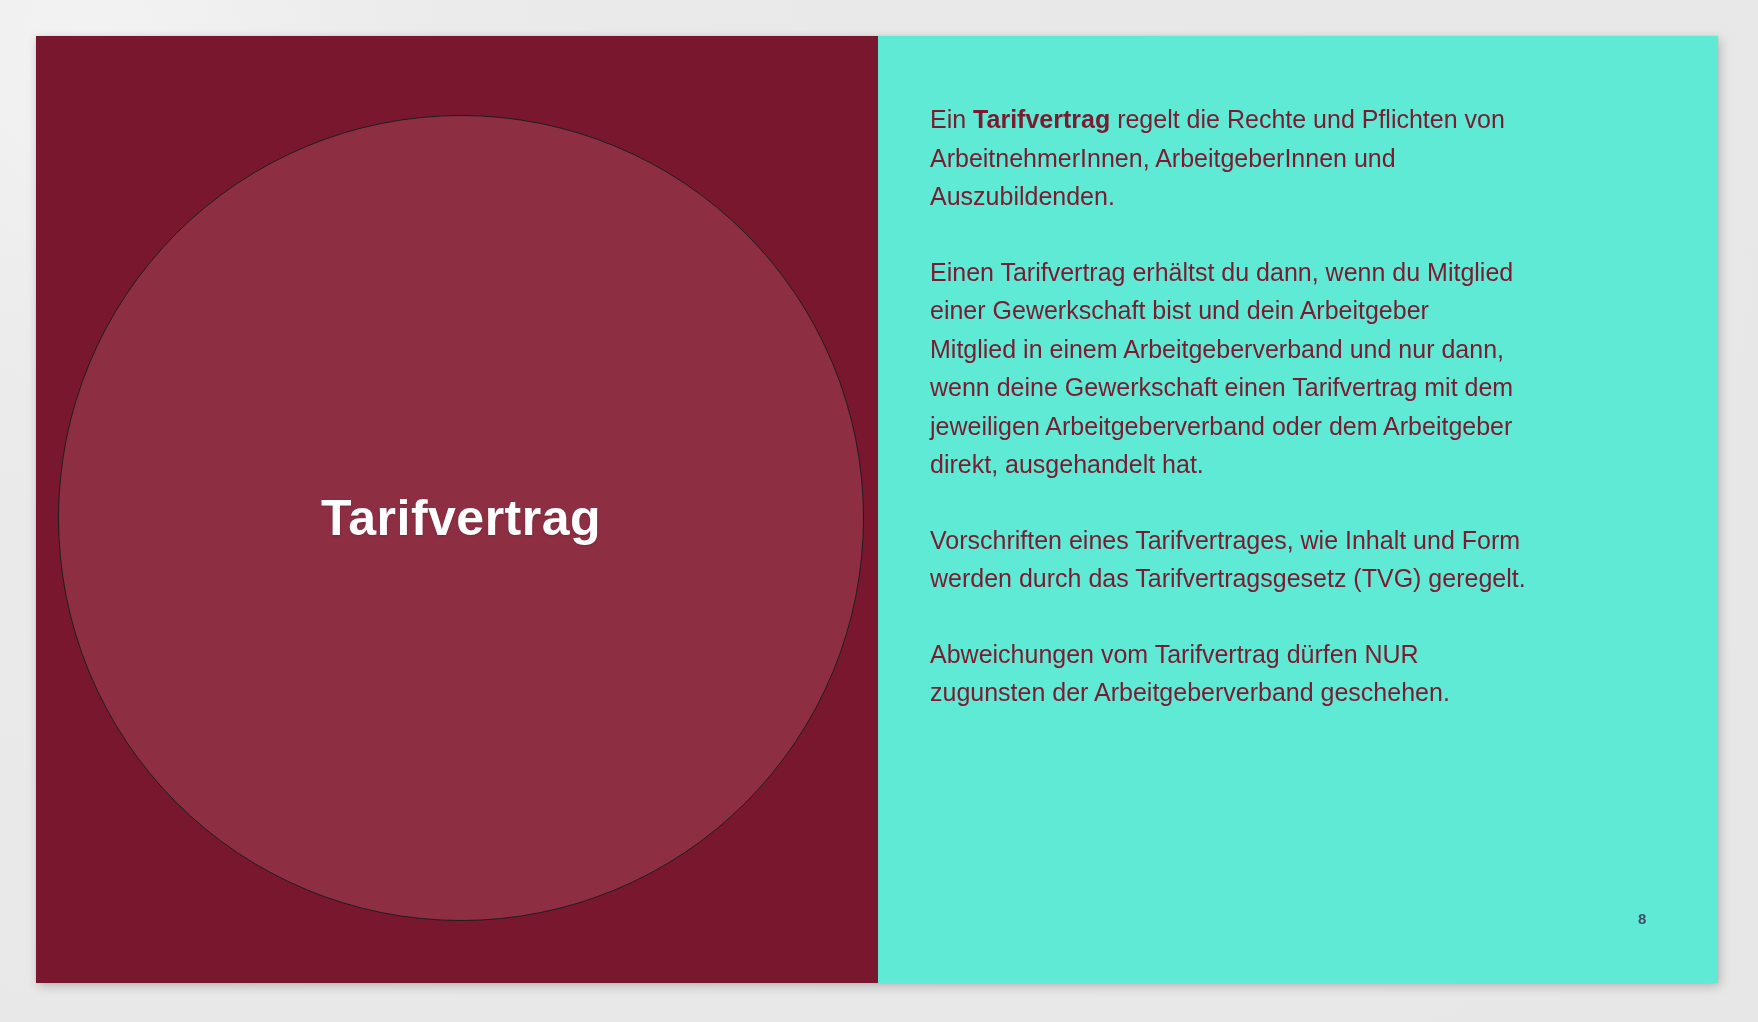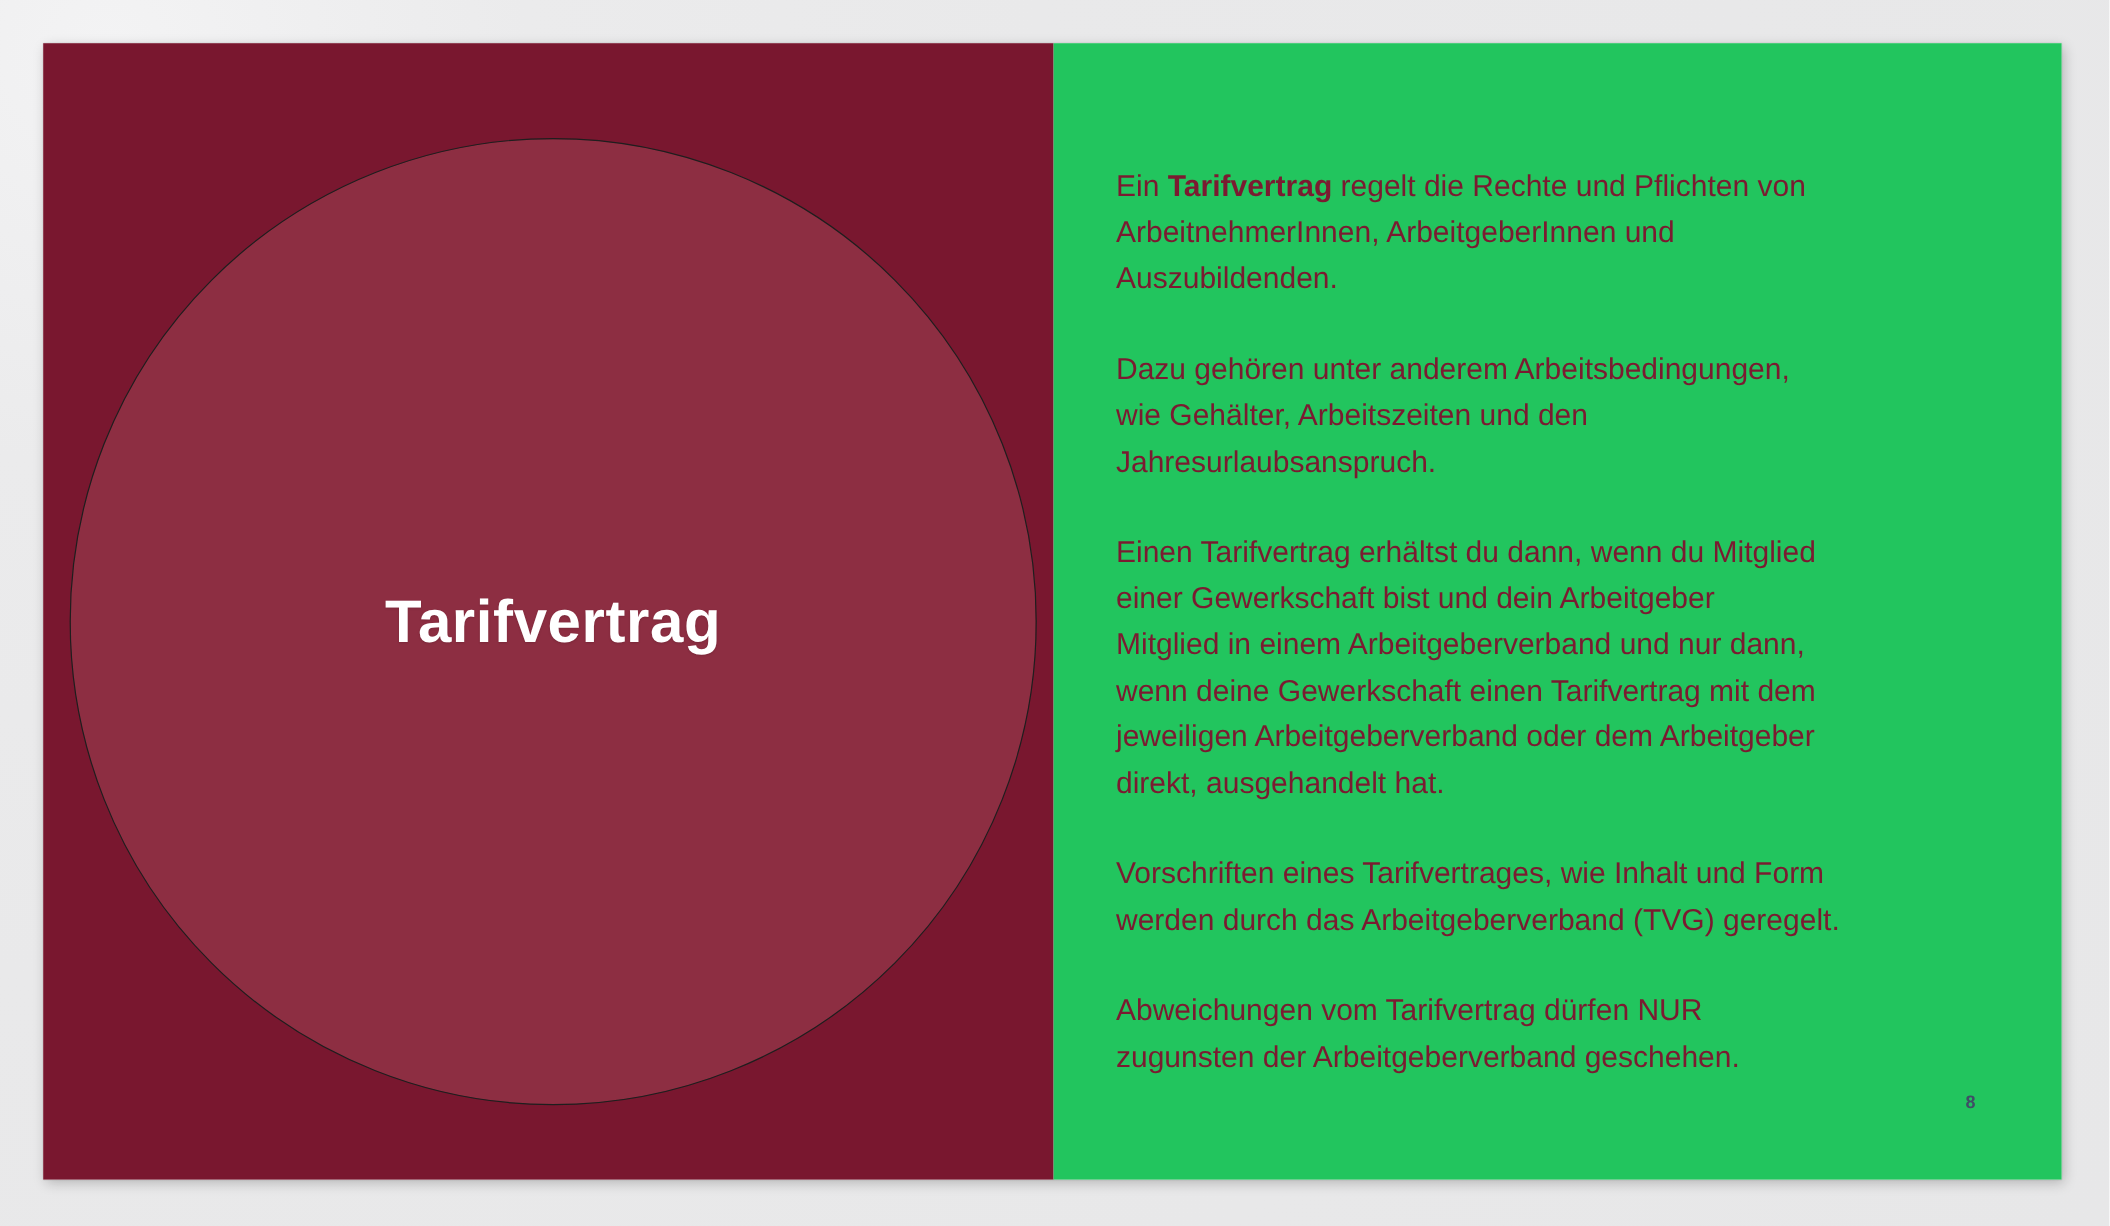--- a/index.html
+++ b/index.html
@@ -46,22 +46,22 @@
     color: #ffffff;
     font-weight: bold;
     font-size: 50px;
     letter-spacing: 0.5px;
     text-shadow: 0 1px 2px rgba(0,0,0,0.15);
   }
   .panel-right {
     position: relative;
     flex: 1 1 auto;
     height: 100%;
-    background: #22c55e;
-    padding: 100px 40px 0 52px;
+    background: #5eead4;
+    padding: 64px 40px 0 52px;
   }
   .body-text { color: #7b1b31; }
   .body-text p {
     font-size: 25px;
     line-height: 38.5px;
     margin: 0 0 37px 0;
     white-space: pre-line;
   }
   .body-text .bold-term { font-weight: bold; }
   .page-number {
@@ -82,31 +82,28 @@
       <div class="title-circle">
         <span class="slide-title">Tarifvertrag</span>
       </div>
     </div>
 
     <div class="panel-right">
       <div class="body-text">
         <p><span>Ein </span><span class="bold-term">Tarifvertrag</span><span> regelt die Rechte und Pflichten von
 ArbeitnehmerInnen, ArbeitgeberInnen und
 Auszubildenden.</span></p>
-        <p>Dazu gehören unter anderem Arbeitsbedingungen,
-wie Gehälter, Arbeitszeiten und den
-Jahresurlaubsanspruch.</p>
         <p>Einen Tarifvertrag erhältst du dann, wenn du Mitglied
 einer Gewerkschaft bist und dein Arbeitgeber
 Mitglied in einem Arbeitgeberverband und nur dann,
 wenn deine Gewerkschaft einen Tarifvertrag mit dem
 jeweiligen Arbeitgeberverband oder dem Arbeitgeber
 direkt, ausgehandelt hat.</p>
         <p>Vorschriften eines Tarifvertrages, wie Inhalt und Form
-werden durch das Arbeitgeberverband (TVG) geregelt.</p>
+werden durch das Tarifvertragsgesetz (TVG) geregelt.</p>
         <p>Abweichungen vom Tarifvertrag dürfen NUR
 zugunsten der Arbeitgeberverband geschehen.</p>
       </div>
       <span class="page-number">8</span>
     </div>
 
   </div>
 </div>
 
 </body></html>

